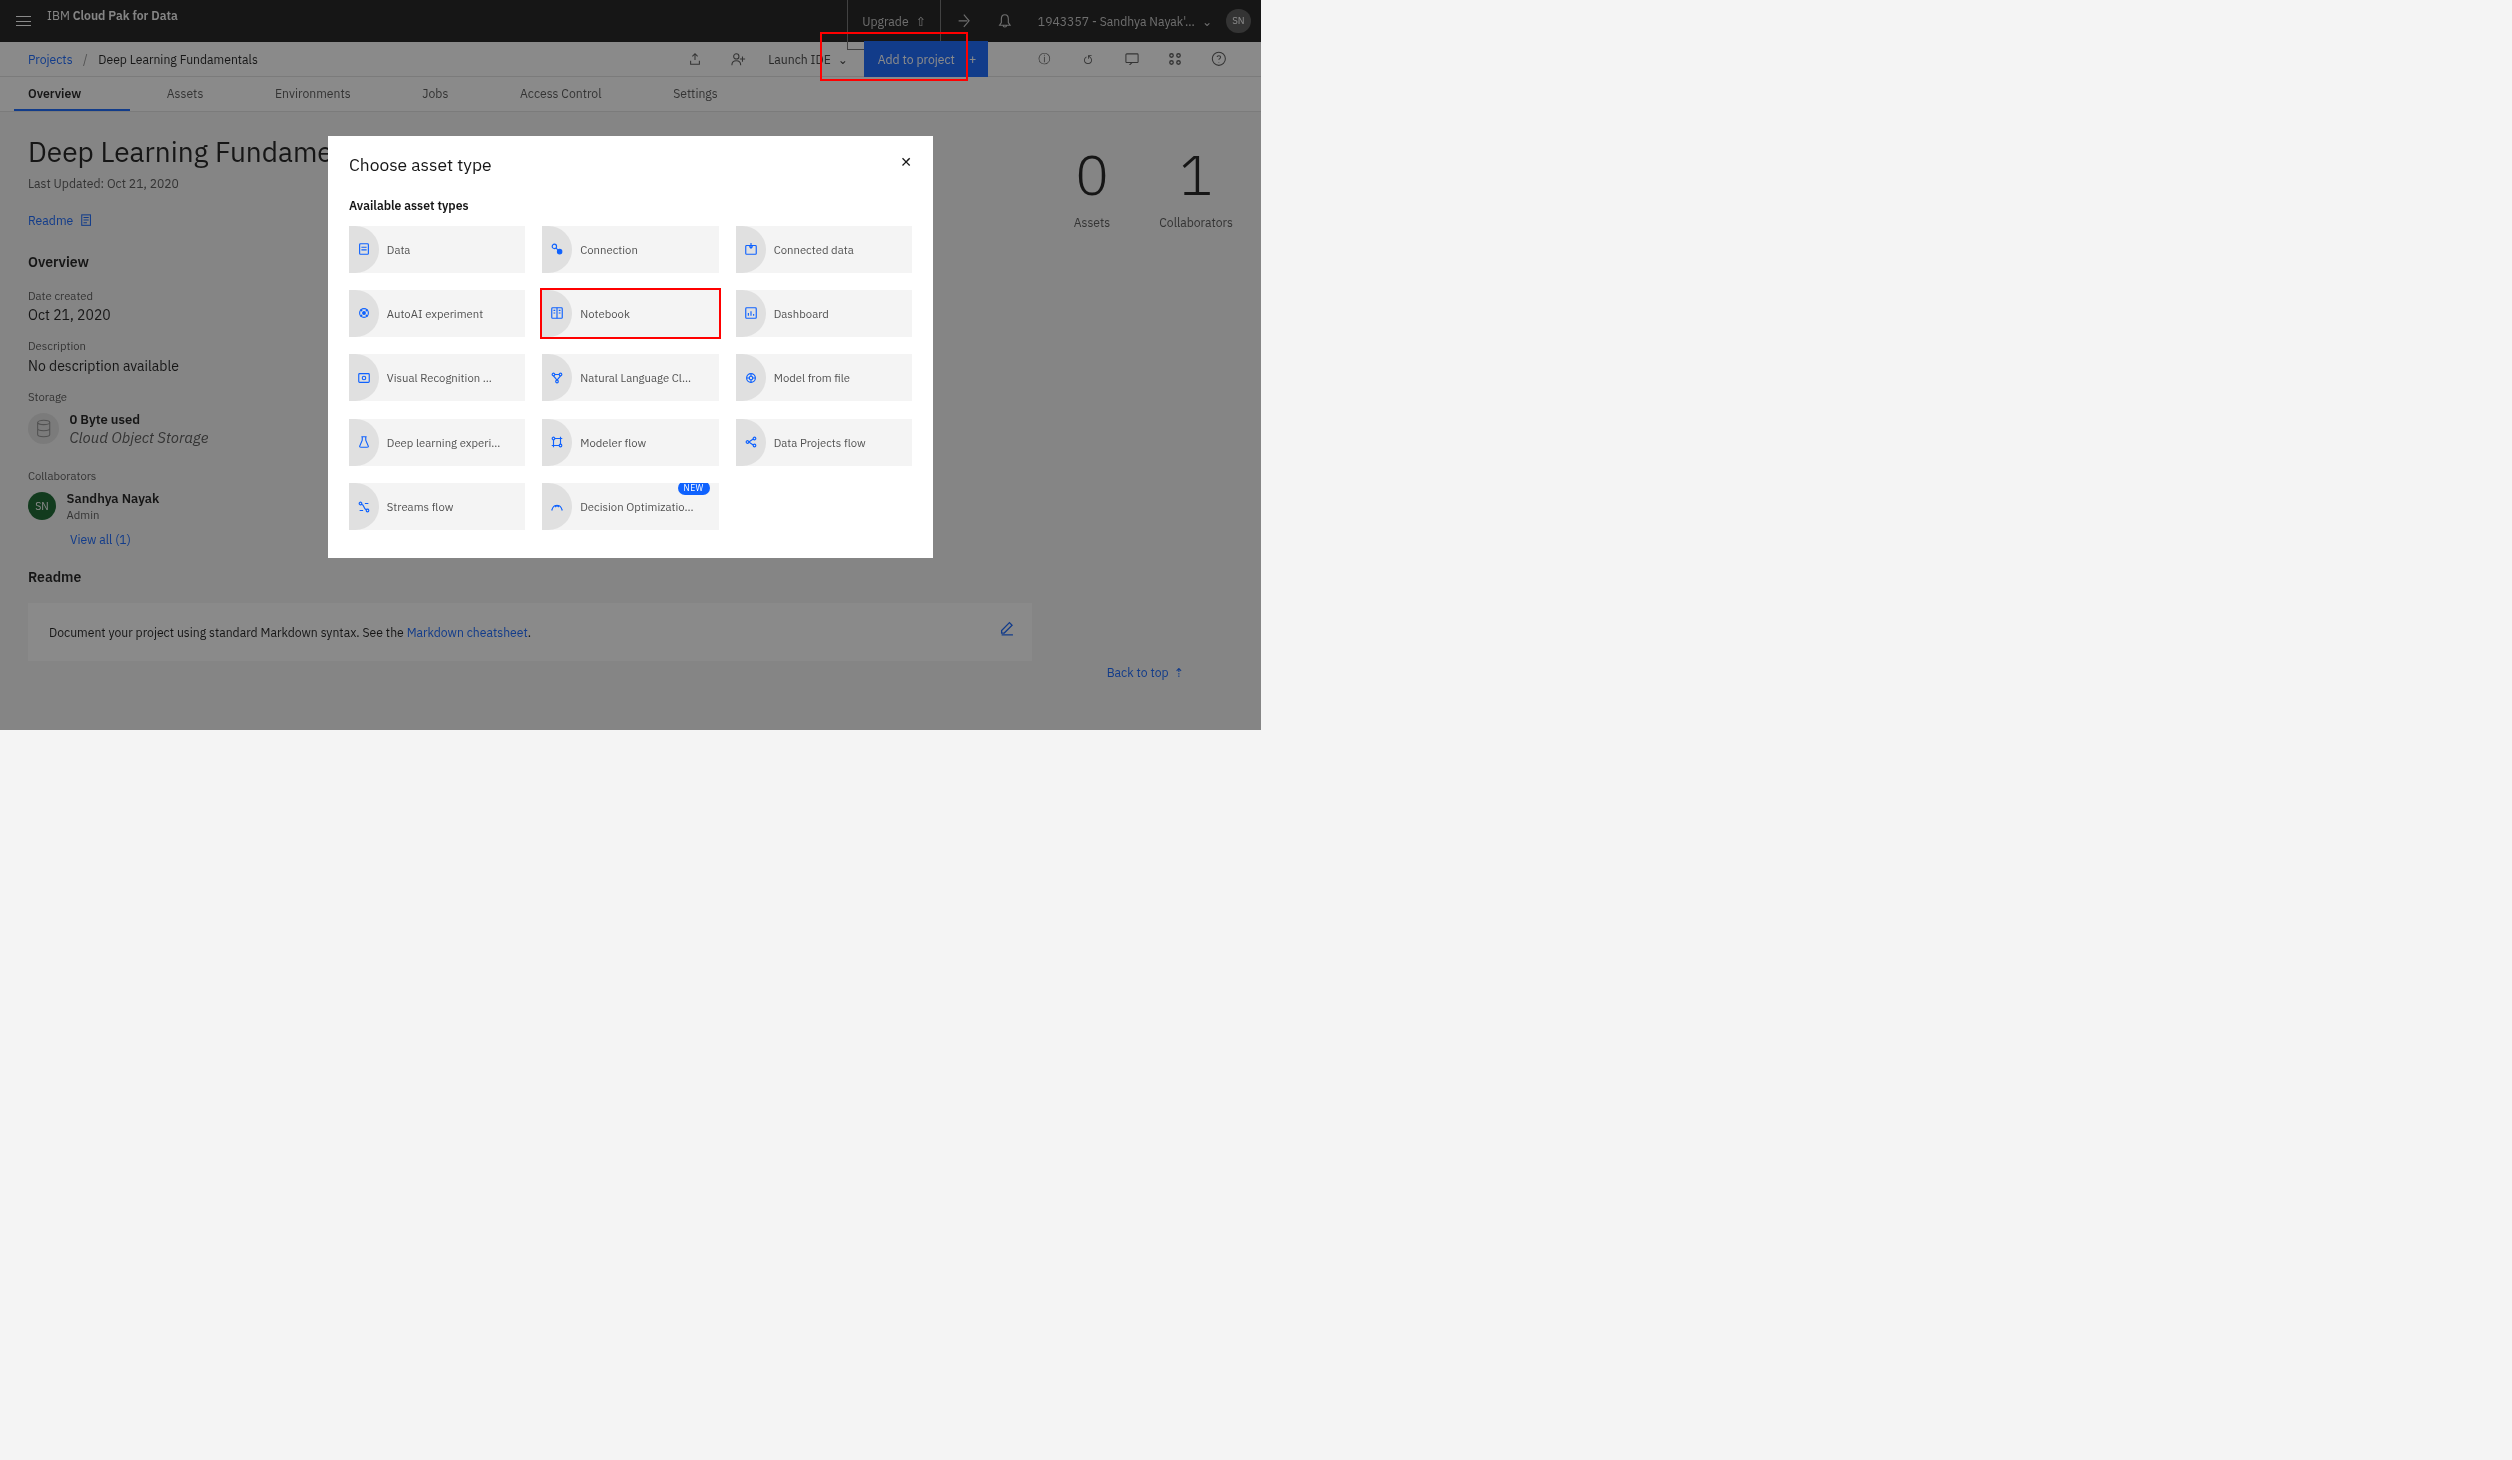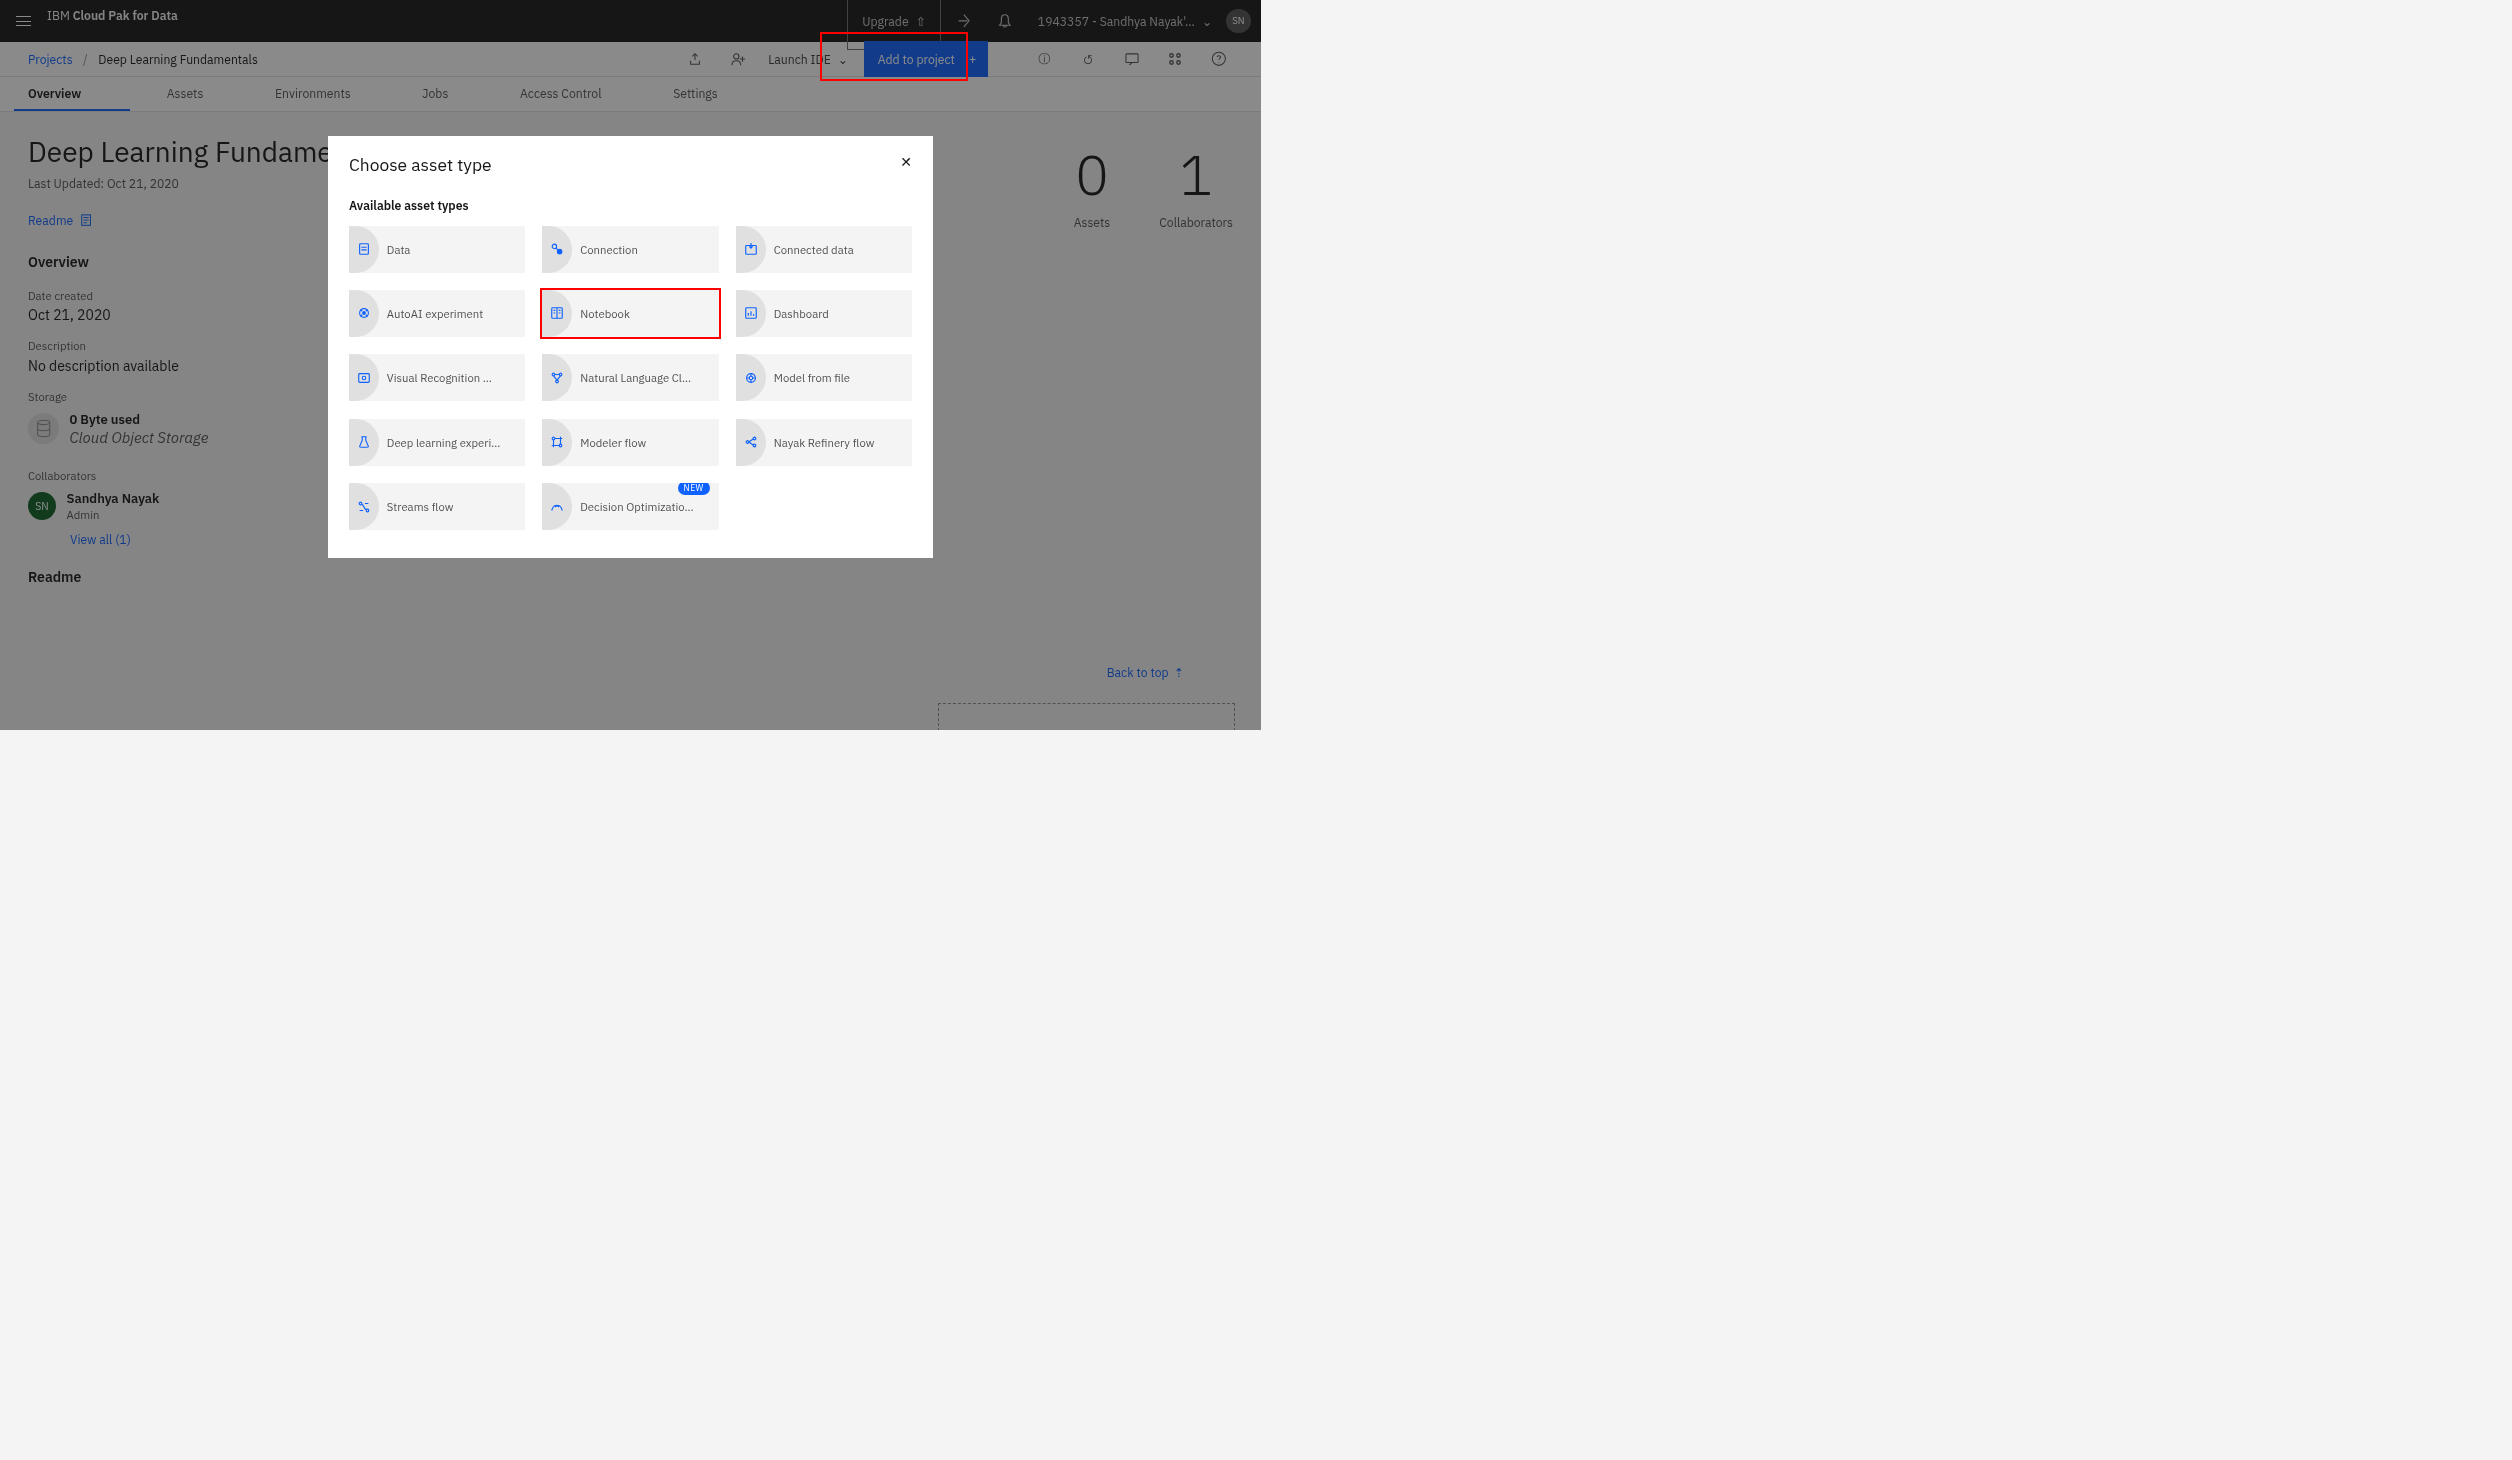--- a/index.html
+++ b/index.html
@@ -386,20 +386,30 @@
       <div class="field-label" style="margin-top:21px;">Collaborators</div>
       <div class="collab-row">
         <div class="collab-avatar">SN</div>
         <div>
           <div class="field-value" style="font-size:13px;font-weight:600;">Sandhya Nayak</div>
           <div style="font-size:11.3px;color:#525252;">Admin</div>
         </div>
       </div>
       <div class="view-all">View all (1)</div>
       <div class="section-title" style="margin-top:21px;">Readme</div>
+      <div class="readme-box">
+        <div class="edit-icon">
+          <svg width="15.7" height="15.7" viewBox="0 0 18 18" fill="none" stroke="#0f62fe" stroke-width="1.5">
+              <path d="M3 15 L3 12 L12 3 L15 6 L6 15 Z M3 17 L16 17"></path>
+            </svg>
+        </div>
+        <div class="readme-text">
+          <span>Document your project using standard Markdown syntax. See the </span><a href="#">Markdown cheatsheet</a><span>.</span>
+        </div>
+      </div>
     </div>
   </div>
   <div class="right-col">
     <div class="stat">
       <div class="stat-num">0</div>
       <div class="stat-label">Assets</div>
     </div>
     <div class="stat">
       <div class="stat-num">1</div>
       <div class="stat-label">Collaborators</div>
@@ -552,21 +562,21 @@
           <div class="asset-icon-wrap">
             <div class="asset-icon">
               <svg width="14" height="14" viewBox="0 0 16 16" fill="none" stroke="#0f62fe" stroke-width="1.3">
                 <circle cx="4" cy="8" r="1.5"></circle>
                 <circle cx="12" cy="4" r="1.5"></circle>
                 <circle cx="12" cy="12" r="1.5"></circle>
                 <path d="M5.5 8 L10.5 4.5 M5.5 8 L10.5 11.5"></path>
               </svg>
             </div>
           </div>
-          <div class="asset-label">Nayak Refinery flow</div>
+          <div class="asset-label">Data Projects flow</div>
         </div>
         <div class="asset-card">
           <div class="asset-icon-wrap">
             <div class="asset-icon">
               <svg width="14" height="14" viewBox="0 0 16 16" fill="none" stroke="#0f62fe" stroke-width="1.3">
                 <circle cx="4" cy="4" r="1.5"></circle>
                 <circle cx="12" cy="12" r="1.5"></circle>
                 <path d="M5 5 C9 5 7 11 11 11 M3 12 L7 12 M9 4 L13 4"></path>
               </svg>
             </div>

